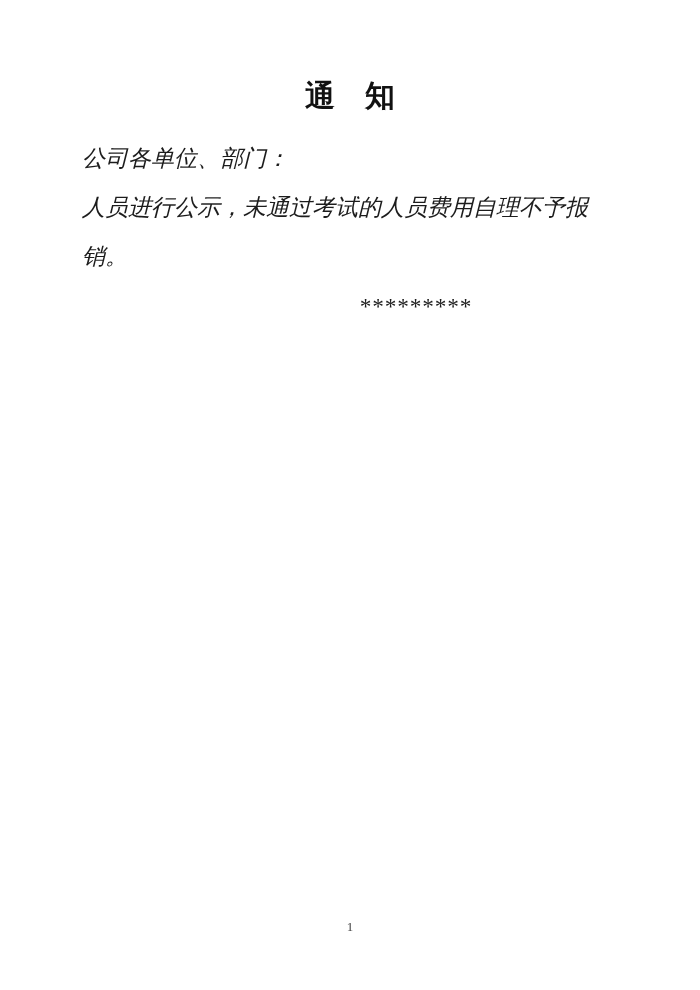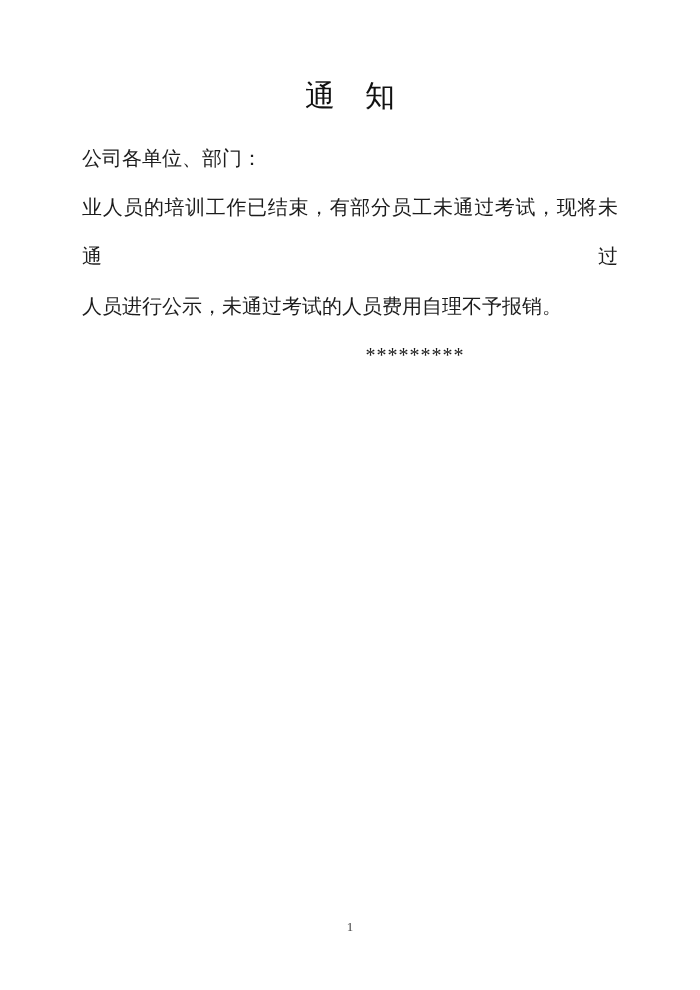--- a/index.html
+++ b/index.html
@@ -18,28 +18,29 @@
     overflow: hidden;
     box-sizing: border-box;
   }
   .content {
     padding: 76px 82px 0 82px;
   }
   .doc-title {
     margin: 0;
     font-size: 30px;
     line-height: 40px;
-    font-weight: normal;
+    font-weight: bold;
     text-align: center;
     color: #111111;
   }
   .body-block {
     margin-top: 18px;
-    font-size: 20px;
+    font-size: 23px;
     line-height: 49.2px;
+    font-style: italic;
   }
   .salutation {
     text-align: left;
   }
   .line {
     display: block;
   }
   .line.fill {
     text-align: justify;
     text-align-last: justify;
@@ -77,21 +78,20 @@
 <div class="page">
   <div class="content">
 
     <h1 class="doc-title">通　知</h1>
 
     <div class="body-block">
 
       <div class="line salutation">公司各单位、部门：</div>
 
       <div>
-        <div class="line fill">业人员的培训工作已结束，有部分员工未通过考试，现将未通过</div>
         <div class="line last">人员进行公示，未通过考试的人员费用自理不予报销。</div>
       </div>
 
 
       <div class="line sig-line">*********</div>
 
 
     </div>
   </div>
 

